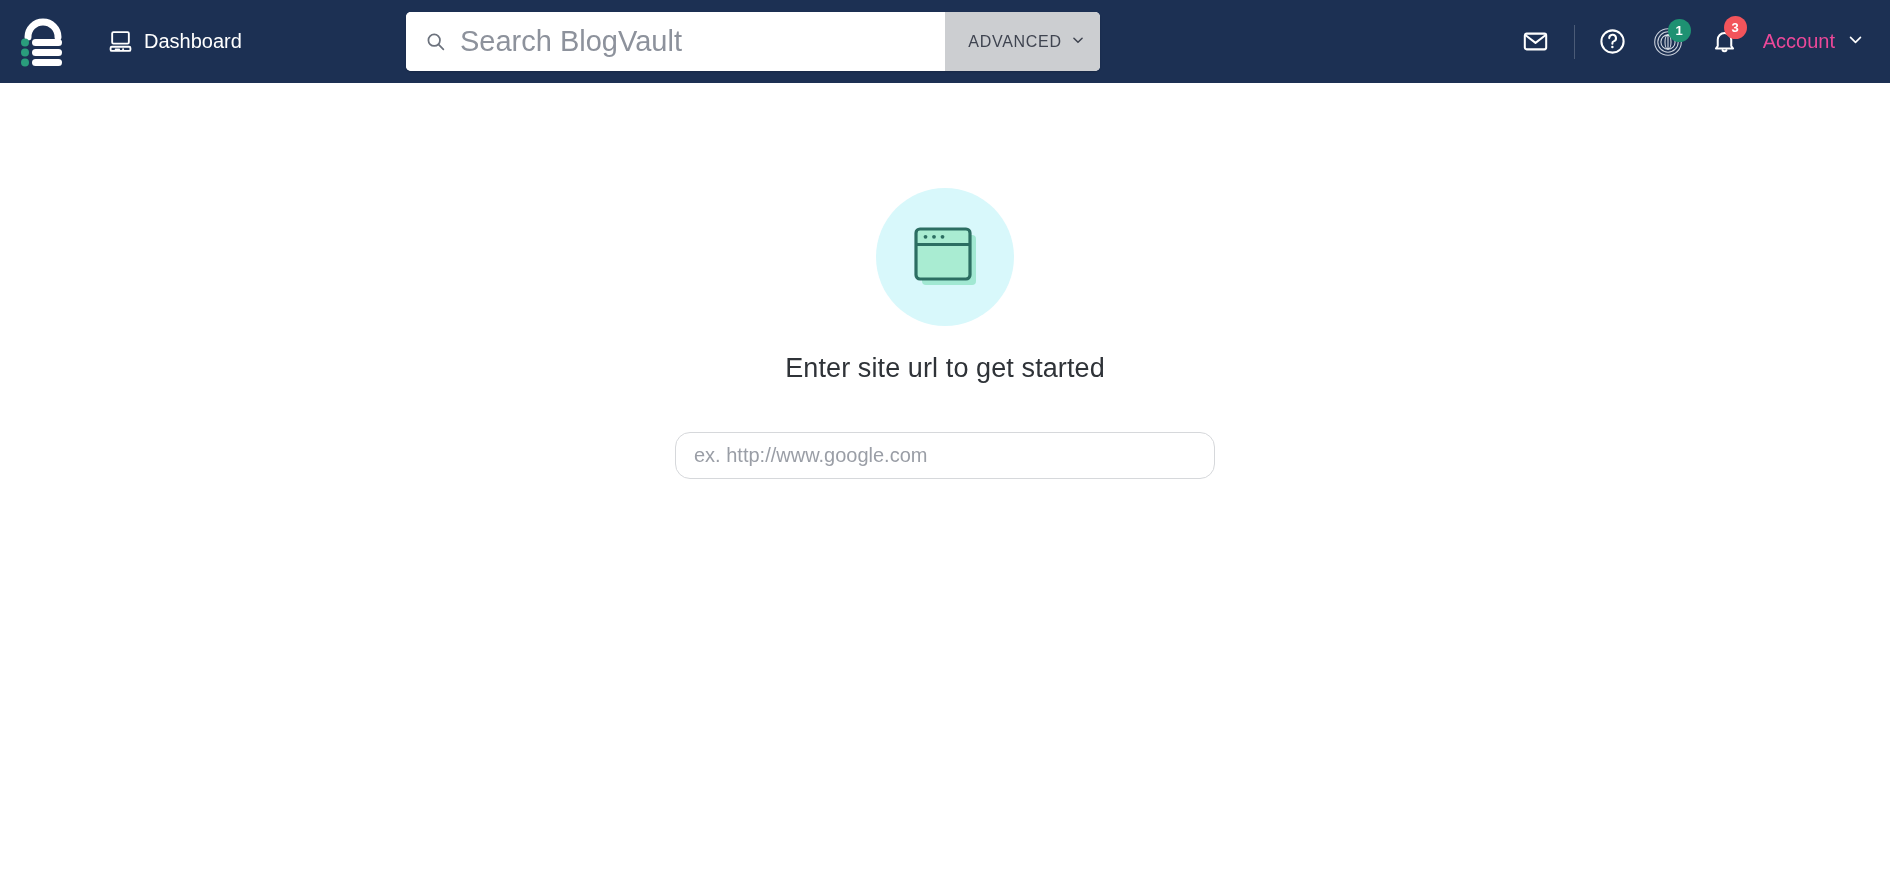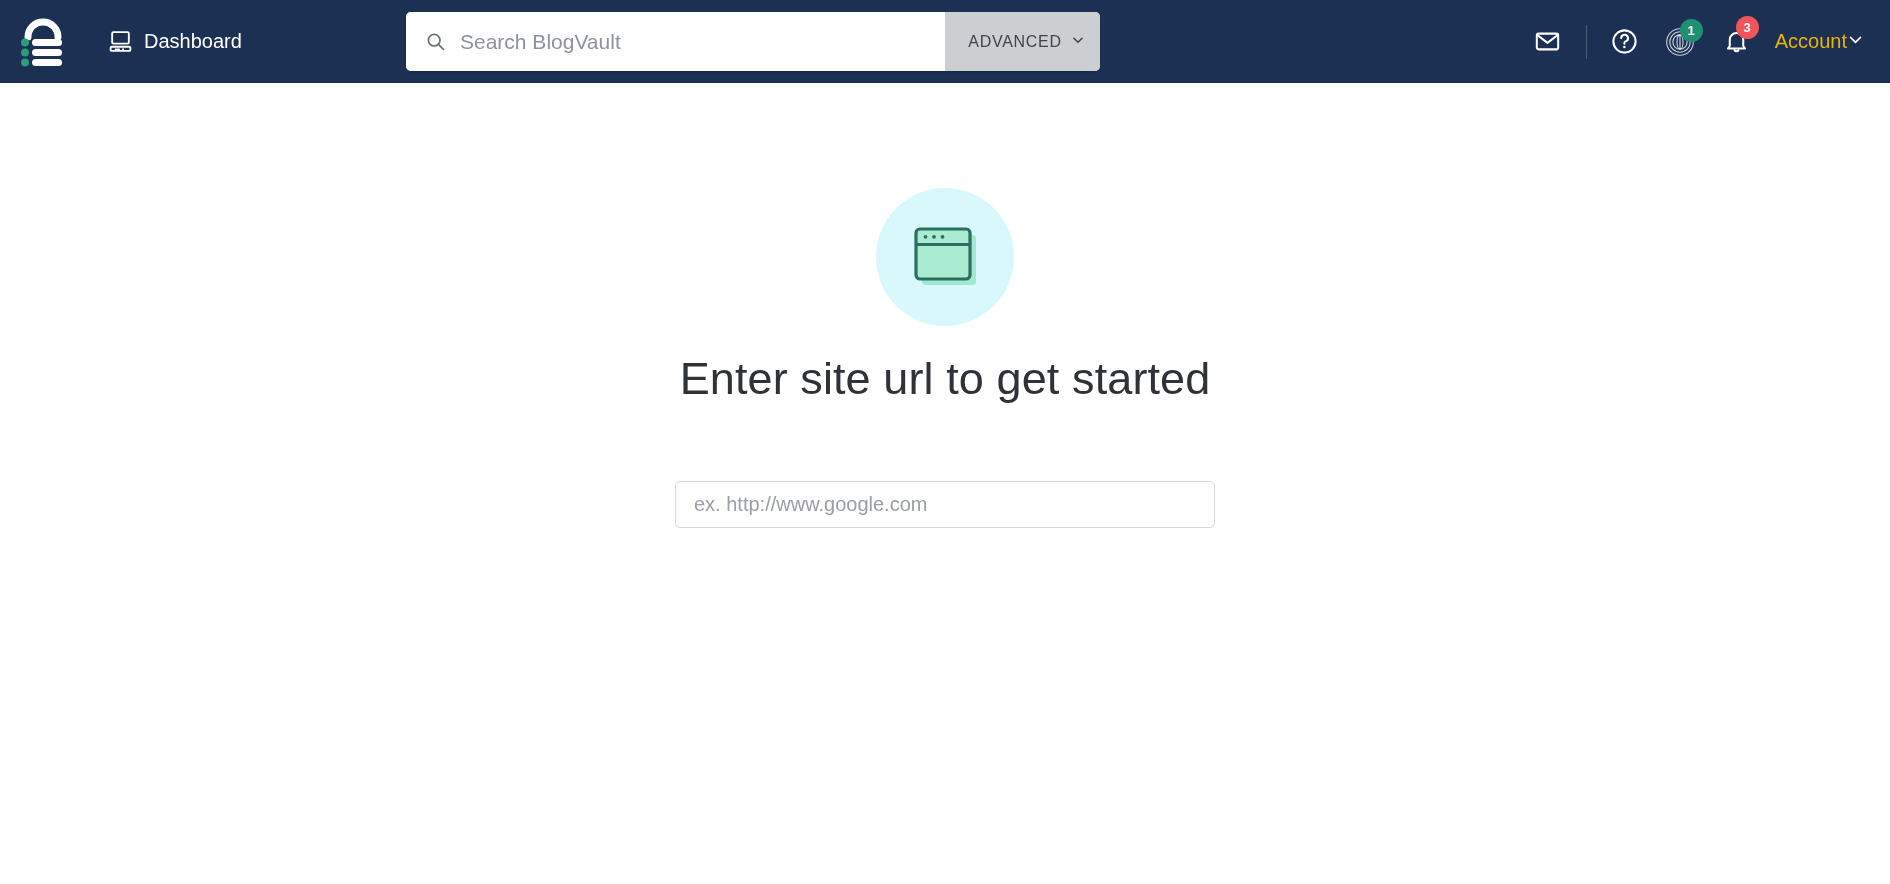--- a/index.html
+++ b/index.html
@@ -73,21 +73,21 @@
     align-items: center;
     gap: 12px;
     padding: 0 19px;
     background: #ffffff;
   }
   .search-field svg { display:block; flex: 0 0 auto; }
   .search-input {
     border: 0;
     outline: 0;
     width: 100%;
-    font-size: 21px;
+    font-size: 29px;
     color: #0f172a;
     font-family: "Liberation Sans", sans-serif;
     background: transparent;
   }
   .search-input::placeholder { color: #8d929c; }
   .advanced-btn {
     flex: 0 0 auto;
     width: 155px;
     background: #ccced1;
     display: flex;
@@ -142,22 +142,22 @@
     align-items: center;
     justify-content: center;
     line-height: 1;
   }
   .badge-green { background: #1e9172; top: 19px; right: 6px; }
   .badge-red   { background: #f2545b; top: 16px; right: 6px; }
 
   .account {
     display: flex;
     align-items: center;
-    gap: 0;
-    color: #eab308;
+    gap: 12px;
+    color: #ec4899;
     font-size: 20px;
     padding: 0 4px 0 10px;
     height: 83px;
     cursor: pointer;
     white-space: nowrap;
   }
 
   
   .main {
     width: 1890px;
@@ -174,33 +174,33 @@
     border-radius: 50%;
     background: #d8f8fb;
     display: flex;
     align-items: center;
     justify-content: center;
   }
   .illustration svg { display: block; }
 
   .page-title {
     margin-top: 27px;
-    font-size: 45px;
+    font-size: 27px;
     color: #2f3338;
     font-weight: normal;
     letter-spacing: .1px;
     text-align: center;
   }
 
   .url-input {
-    margin-top: 46px;
+    margin-top: 30px;
     width: 540px;
     height: 47px;
     border: 1px solid #d6d8db;
-    border-radius: 5px;
+    border-radius: 15px;
     padding: 0 18px;
     font-size: 20px;
     color: #3a3f4a;
     outline: none;
     font-family: "Liberation Sans", sans-serif;
     background: #fff;
   }
   .url-input::placeholder { color: #9a9ea6; }
 
   .continue-btn {

